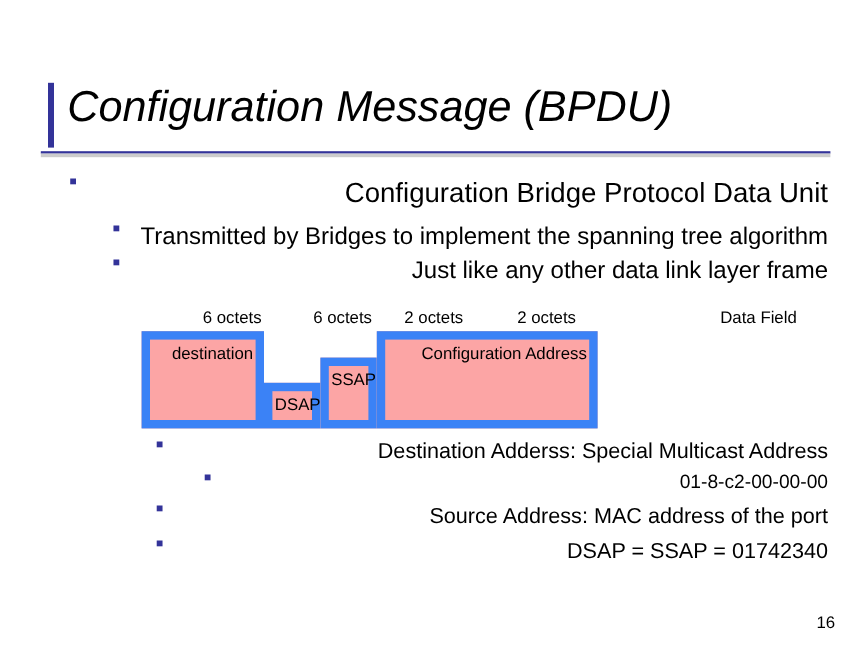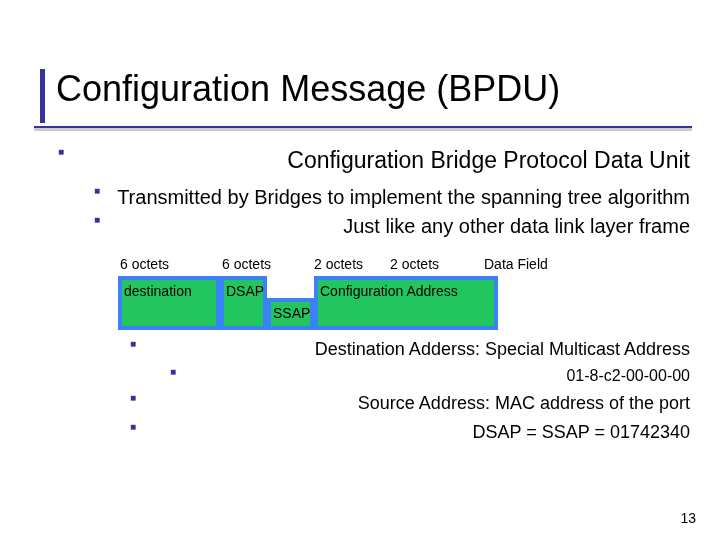--- a/index.html
+++ b/index.html
@@ -17,20 +17,21 @@
     width: 720px;
     height: 540px;
     box-sizing: border-box;
   }
   .title-wrap {
     position: absolute;
     top: 66px;
     left: 34px;
     right: 20px;
     height: 60px;
+    font-style: italic;
   }
   .title-rule {
     position: absolute;
     left: 6px;
     top: 3px;
     bottom: 3px;
     width: 5px;
     background: #333399;
   }
   .title {
@@ -104,37 +105,37 @@
   
   .diagram {
     margin: 14px 0 8px 60px;
     width: 548px;
   }
   .drow {
     display: flex;
   }
   .dcell {
     font-size: 14px;
-    text-align: left;
+    text-align: right;
     box-sizing: border-box;
     padding: 3px 2px;
   }
   .hdr .dcell {
     border: none;
     color: #000;
     white-space: nowrap;
   }
   .body .dcell {
-    border: 4px solid #3b82f6;
-    background: #22c55e;
+    border: 7px solid #3b82f6;
+    background: #fca5a5;
   }
   .c1 { width: 102px; }
   .c2 { width: 92px; }
   .c3 { width: 76px; }
-  .c4a { width: 47px; }
+  .c4a { width: 47px; margin-top: 43px; }
   .c4b { width: 47px; margin-top: 22px; }
   .c4h { width: 94px; }
   .c5 { width: 184px; }
 
   .pagenum {
     position: absolute;
     right: 24px;
     bottom: 14px;
     font-size: 14px;
     color: #000;
@@ -196,14 +197,14 @@
       <span class="bullet">■</span>
       <span class="txt">Source Address: MAC address of the port</span>
     </div>
     <div class="lvl3 row">
       <span class="bullet">■</span>
       <span class="txt">DSAP = SSAP = 01742340</span>
     </div>
 
   </div>
 
-  <div class="pagenum">13</div>
+  <div class="pagenum">16</div>
 </div>
 
 </body></html>

